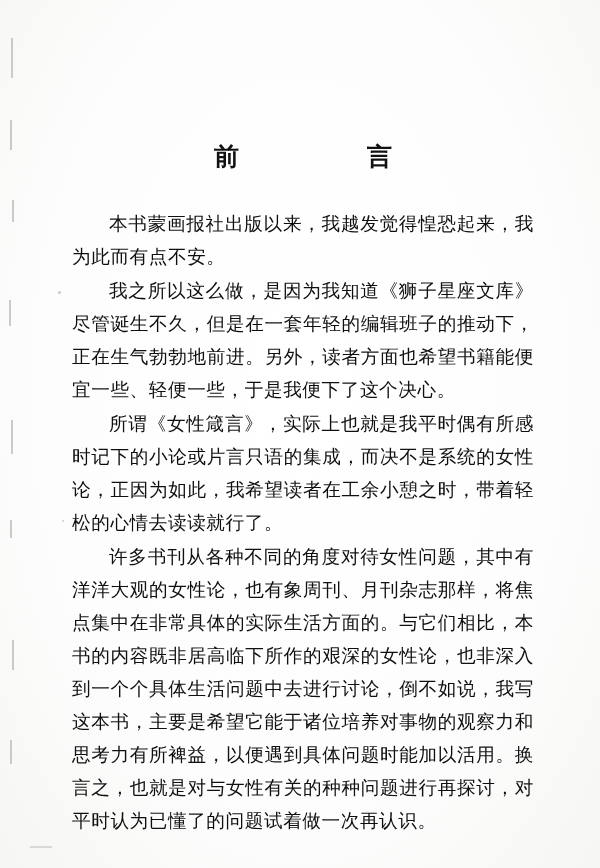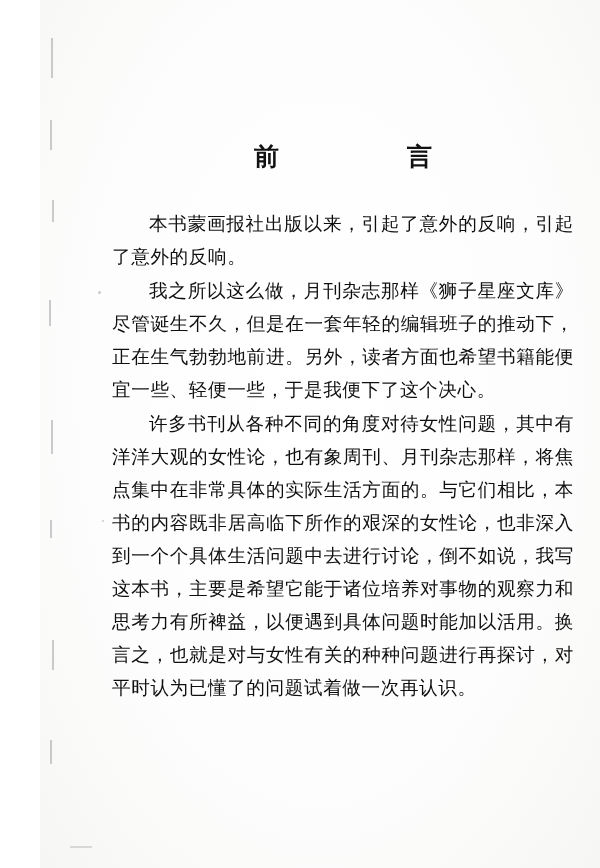--- a/index.html
+++ b/index.html
@@ -15,21 +15,20 @@
     font-family: "DejaVu Serif", "Liberation Serif", serif;
     color: #0d0d0d;
   }
 
   
   .page {
     position: absolute;
     inset: 0;
     background:
       radial-gradient(ellipse at 50% 45%, #ffffff 0%, #fdfdfd 60%, #f6f6f4 100%);
-    margin-left: 40px;
   }
 
   
   .scan-mark {
     position: absolute;
     background: #b9b9b9;
     opacity: .75;
   }
   .sm1 { left: 11px;  top: 38px;  width: 2px; height: 40px; }
   .sm2 { left: 10px;  top: 120px; width: 2px; height: 30px; }
@@ -87,18 +86,19 @@
   <div class="scan-mark sm7"></div>
   <div class="scan-mark sm8"></div>
   <div class="scan-mark sm9"></div>
   <div class="scan-mark sm10"></div>
   <div class="scan-mark sm11"></div>
 
   <div class="content">
 
     <h1 class="doc-title">前　　言</h1>
 
-    <p class="para">本书蒙画报社出版以来，引起了意外的反响，引起了意外的反响。</p>
-    <p class="para">我之所以这么做，月刊杂志那样《狮子星座文库》尽管诞生不久，但是在一套年轻的编辑班子的推动下，正在生气勃勃地前进。另外，读者方面也希望书籍能便宜一些、轻便一些，于是我便下了这个决心。</p>
+    <p class="para">本书蒙画报社出版以来，我越发觉得惶恐起来，我为此而有点不安。</p>
+    <p class="para">我之所以这么做，是因为我知道《狮子星座文库》尽管诞生不久，但是在一套年轻的编辑班子的推动下，正在生气勃勃地前进。另外，读者方面也希望书籍能便宜一些、轻便一些，于是我便下了这个决心。</p>
+    <p class="para">所谓《女性箴言》，实际上也就是我平时偶有所感时记下的小论或片言只语的集成，而决不是系统的女性论，正因为如此，我希望读者在工余小憩之时，带着轻松的心情去读读就行了。</p>
     <p class="para">许多书刊从各种不同的角度对待女性问题，其中有洋洋大观的女性论，也有象周刊、月刊杂志那样，将焦点集中在非常具体的实际生活方面的。与它们相比，本书的内容既非居高临下所作的艰深的女性论，也非深入到一个个具体生活问题中去进行讨论，倒不如说，我写这本书，主要是希望它能于诸位培养对事物的观察力和思考力有所裨益，以便遇到具体问题时能加以活用。换言之，也就是对与女性有关的种种问题进行再探讨，对平时认为已懂了的问题试着做一次再认识。</p>
 
   </div>
 </div>
 
 </body></html>

